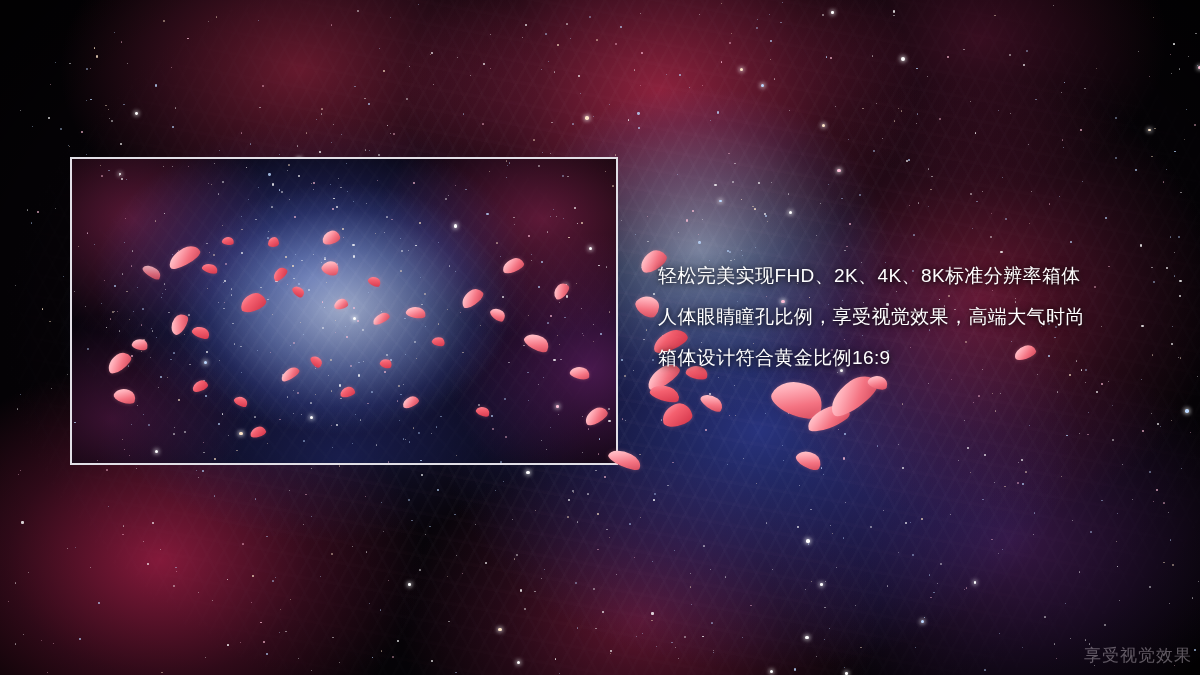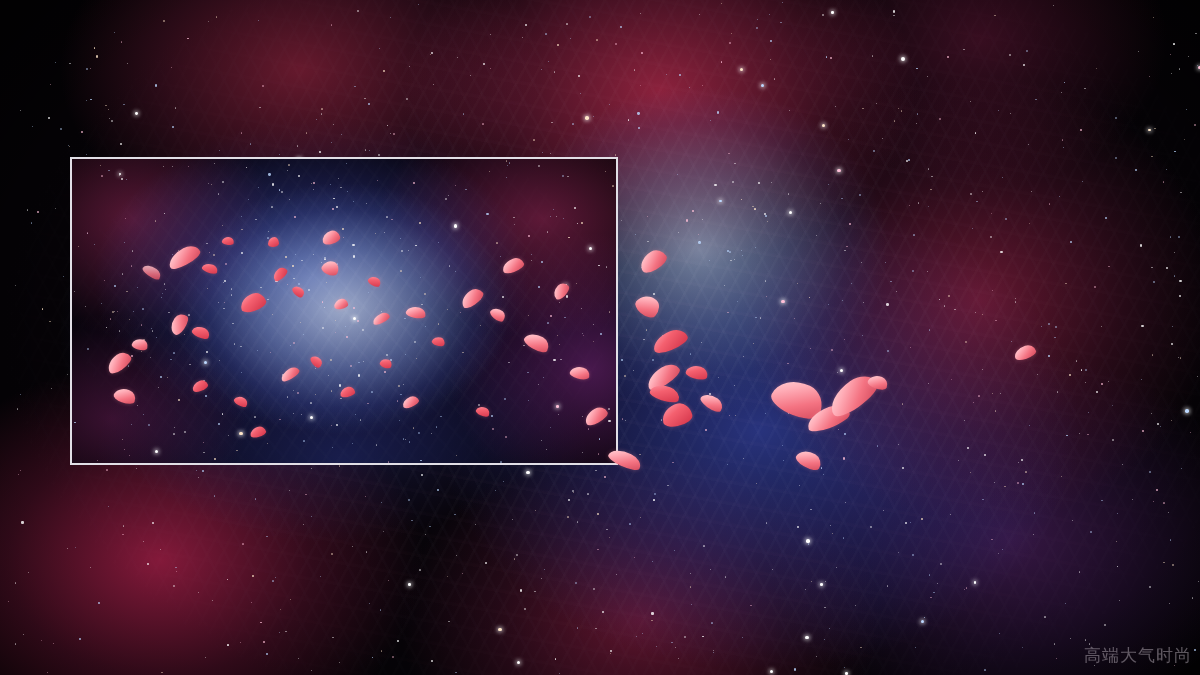--- a/index.html
+++ b/index.html
@@ -1553,16 +1553,21 @@
       <div class="petal" style="left: 772px; top: 382px; width: 52px; height: 34px; transform: rotate(25deg);"></div>
       <div class="petal" style="left: 806px; top: 408px; width: 44px; height: 20px; transform: rotate(-20deg);"></div>
       <div class="petal" style="left: 826px; top: 382px; width: 54px; height: 26px; transform: rotate(-35deg);"></div>
       <div class="petal" style="left: 868px; top: 376px; width: 20px; height: 13px; transform: rotate(20deg);"></div>
       <div class="petal" style="left: 796px; top: 452px; width: 26px; height: 16px; transform: rotate(30deg);"></div>
       <div class="petal" style="left: 1014px; top: 346px; width: 22px; height: 13px; transform: rotate(-18deg);"></div>
       <div class="petal" style="left: 608px; top: 452px; width: 34px; height: 15px; transform: rotate(25deg);"></div>
     </div>
 
 
-
-  <div id="watermark">高端大气时尚</div>
+  <div id="body-copy">
+    <div class="body-line">轻松完美实现FHD、2K、4K、8K标准分辨率箱体</div>
+    <div class="body-line">人体眼睛瞳孔比例，享受视觉效果，高端大气时尚</div>
+    <div class="body-line">箱体设计符合黄金比例16:9</div>
+  </div>
+
+  <div id="watermark">享受视觉效果</div>
 
 </div>
 
 </body></html>

